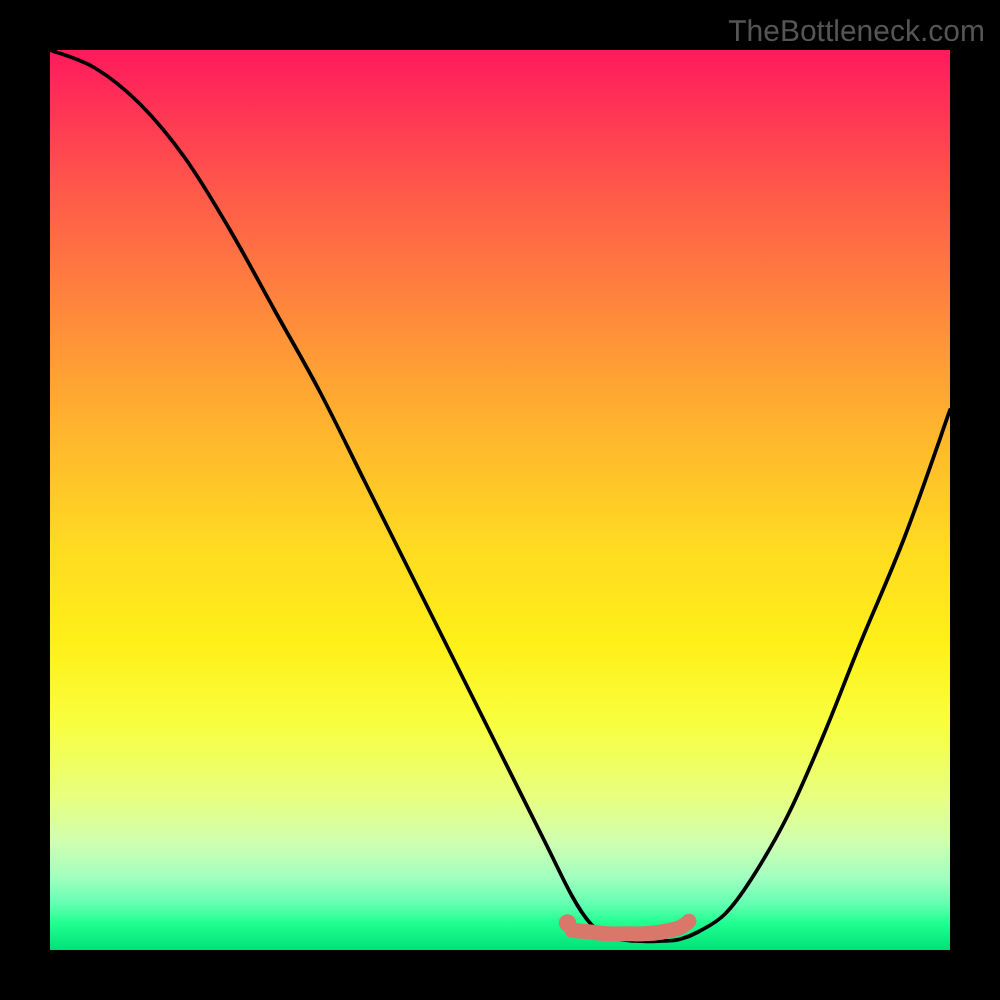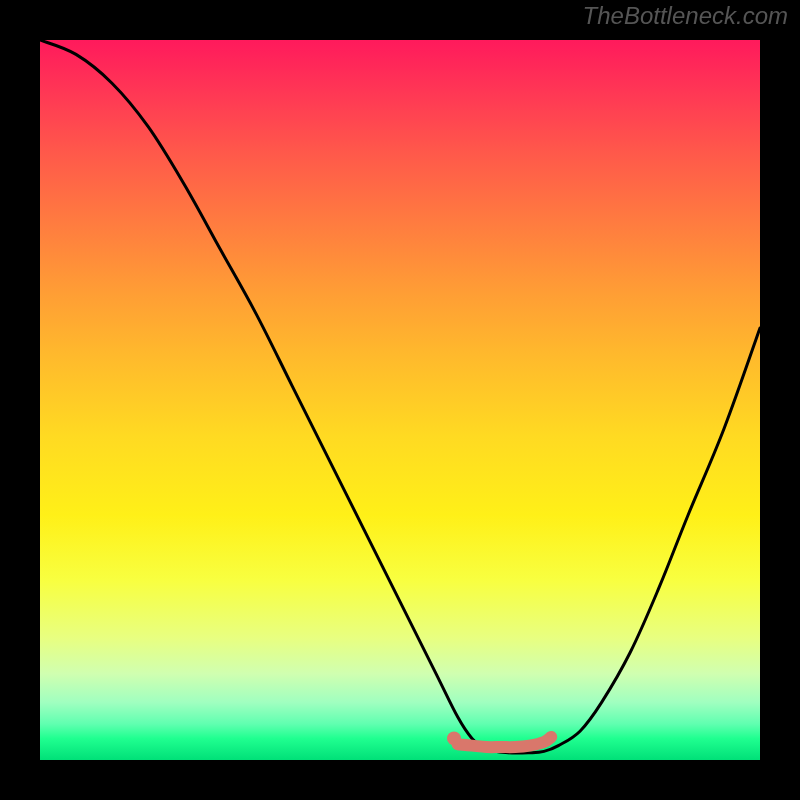--- a/index.html
+++ b/index.html
@@ -6,27 +6,26 @@
     margin: 0;
     padding: 0;
     width: 800px;
     height: 800px;
     background: #000;
     position: relative;
     font-family: Arial, sans-serif;
   }
   .watermark {
     position: absolute;
-    top: 2px;
+    top: 12px;
     right: 12px;
     color: #555;
     font-size: 24px;
     font-weight: 500;
     z-index: 10;
-    font-style: italic;
   }
   .plot-area {
     position: absolute;
     left: 40px;
     top: 40px;
     width: 720px;
     height: 720px;
     overflow: hidden;
   }
   .gradient-bg {

